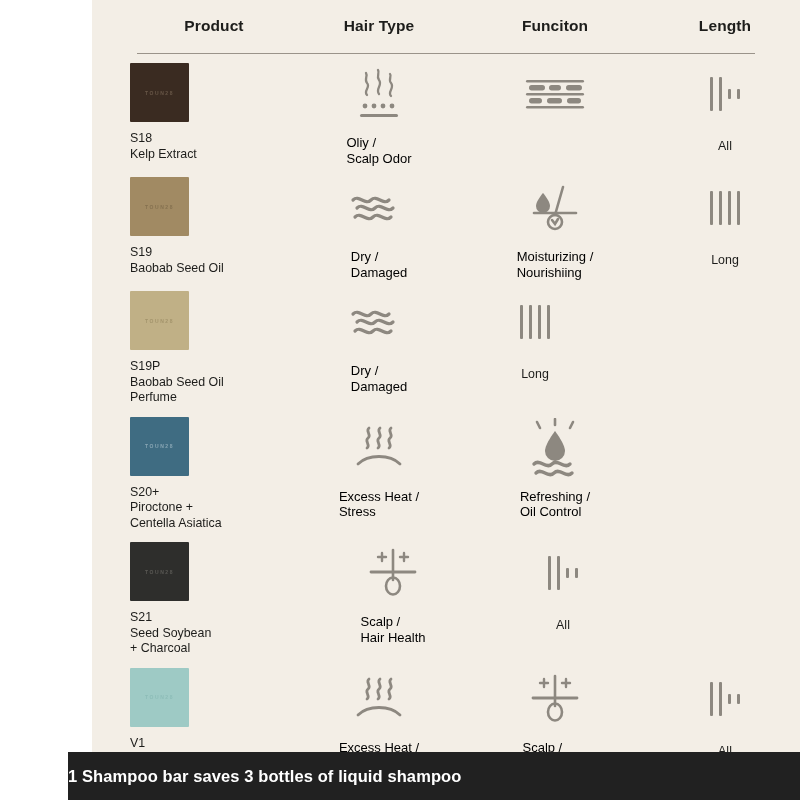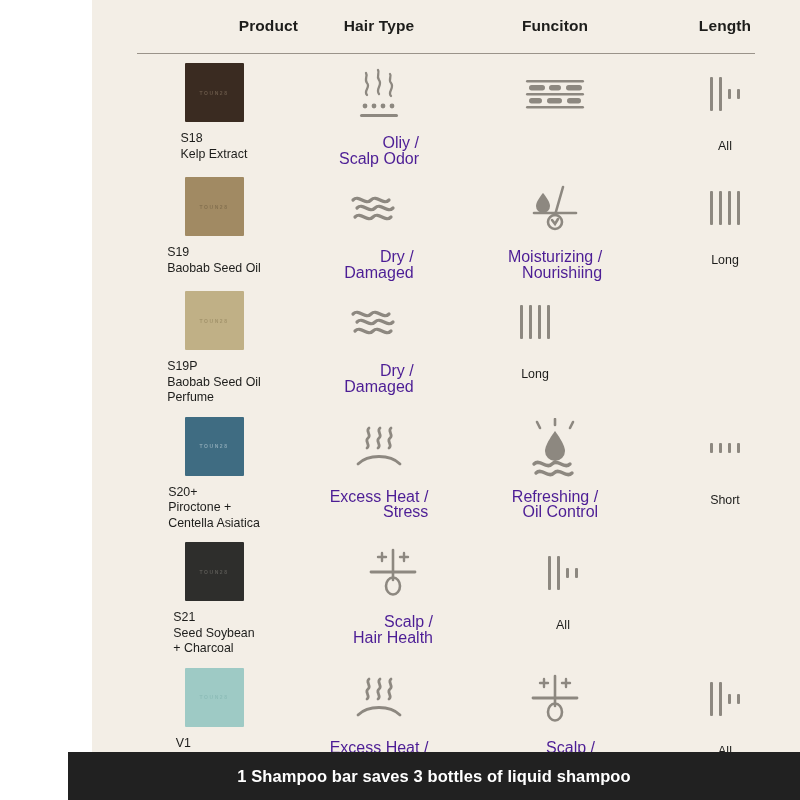--- a/index.html
+++ b/index.html
@@ -29,41 +29,41 @@
   .row {
     display: flex;
     width: 708px;
     align-items: flex-start;
   }
   .cell {
     display: flex;
     flex-direction: column;
     align-items: center;
   }
-  .c-product { width: 206px; align-items: center; padding-left: 38px; }
+  .c-product { width: 206px; align-items: flex-start; padding-left: 38px; }
   .c-hair    { width: 162px; }
   .c-func    { width: 190px; }
   .c-len     { width: 150px; align-items: center; }
 
   
   .header-row {
     height: 52px;
     align-items: center;
   }
   .header-row .cell {
     justify-content: center;
     height: 52px;
   }
   .hdr-text {
     font-size: 15.5px;
     font-weight: bold;
     color: #1d1d1b;
     letter-spacing: 0.1px;
   }
-  .c-product.hdr-cell { align-items: flex-end; }
+  .c-product.hdr-cell { align-items: center; }
   .rule {
     position: absolute;
     left: 45px; top: 53px;
     width: 618px; height: 1px;
     background: #9a938a;
   }
 
   
   .body-row { padding-top: 11px; }
   .swatch {
@@ -89,24 +89,24 @@
     text-align: left;
     white-space: pre-line;
   }
   .icon-box {
     height: 62px;
     display: flex;
     align-items: center;
     justify-content: center;
   }
   .icon-cap {
-    font-size: 16px;
+    font-size: 13px;
     line-height: 15.5px;
-    color: #4c1d95;
-    text-align: right;
+    color: #000000;
+    text-align: left;
     white-space: pre-line;
   }
   .c-hair .icon-cap, .c-func .icon-cap { margin-top: 10px; }
   .len-box { height: 62px; display: flex; align-items: center; justify-content: center; }
   .len-cap { font-size: 12.4px; color: #1d1d1b; text-align: center; }
   .c-len .len-cap { margin-top: 14px; }
 
   
   .bars { display: flex; align-items: center; gap: 6px; height: 40px; }
   .bar { width: 3px; background: #8d8880; border-radius: 1px; }
@@ -114,21 +114,20 @@
   .bar.short { height: 10px; }
 
   
   .banner {
     position: absolute;
     left: 68px; top: 752px;
     width: 732px; height: 48px;
     background: #212121;
     display: flex;
     align-items: center;
-    justify-content: center;
   }
   .banner-text {
     color: #ffffff;
     font-size: 16.5px;
     font-weight: bold;
     letter-spacing: .1px;
   }
   svg { display: block; }
 </style>
 </head>
@@ -341,31 +340,20 @@
       <g fill="none" stroke="#8d8880" stroke-width="3.4" stroke-linecap="round">
         <path d="M10 46 C16 40 22 52 28 46 C34 40 40 52 46 46"></path>
         <path d="M12 55 C18 49 24 61 30 55 C36 49 42 61 48 55"></path>
       </g>
     </svg>
               </div>
       <div class="icon-cap">Refreshing /
 Oil Control</div>
     </div>
 
-    <div class="cell c-len">
-      <div class="len-box">
-                <div class="bars">
-                  <span class="bar short"></span>
-                  <span class="bar short"></span>
-                  <span class="bar short"></span>
-                  <span class="bar short"></span>
-                </div>
-              </div>
-      <div class="len-cap">Short</div>
-    </div>
   </div>
           <div class="row body-row">
     <div class="cell c-product">
       <div class="swatch" style="background:#2e2e2c">
         <span class="brand" style="color:#7d7b75">TOUN28</span>
       </div>
       <div class="prod-label">S21
 Seed Soybean
 + Charcoal</div>
     </div>

